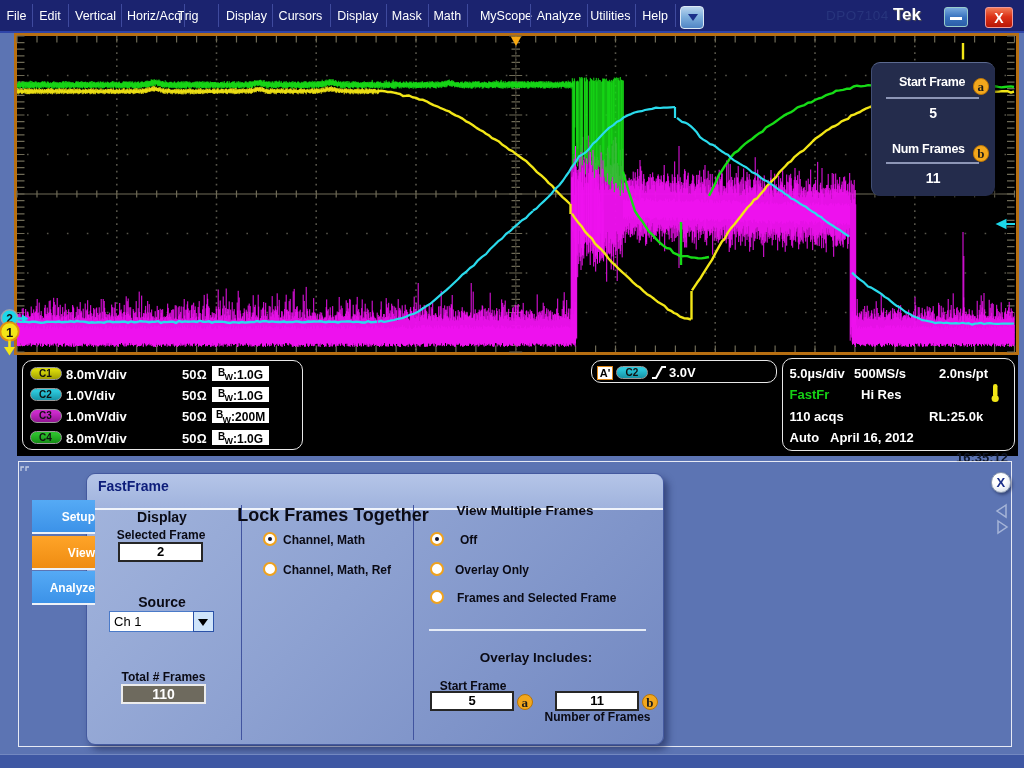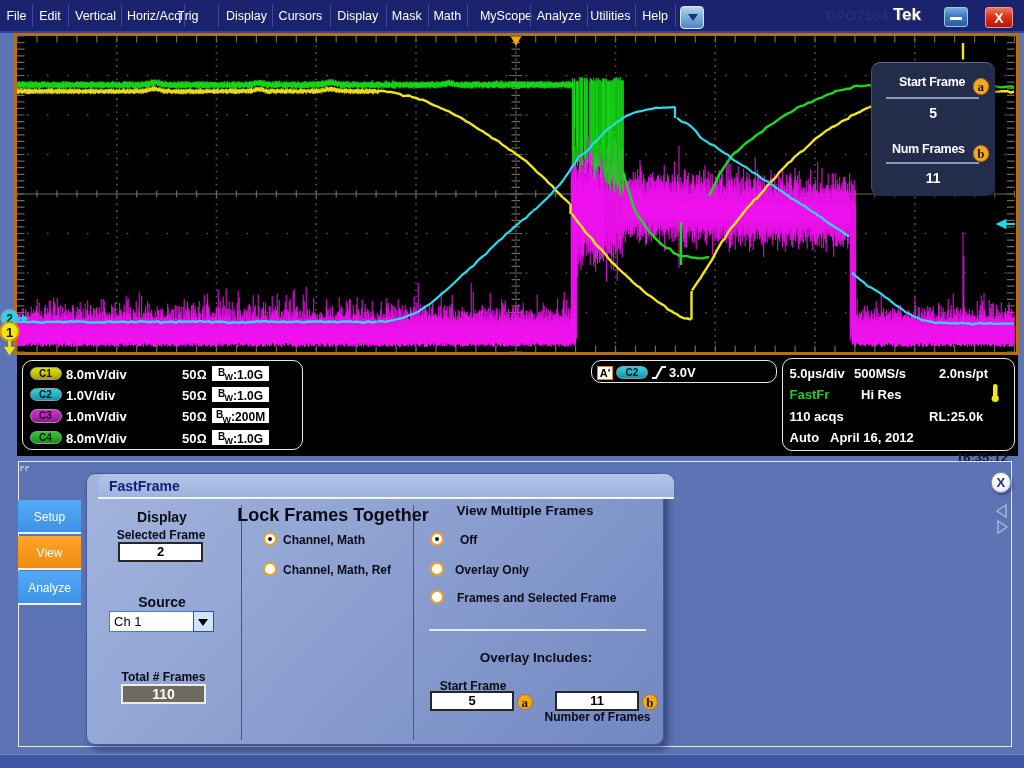--- a/index.html
+++ b/index.html
@@ -18,25 +18,25 @@
 .pill{position:absolute;width:32px;height:13.5px;border-radius:7px;border:1.5px solid #999;color:#101010;font-size:10px;font-weight:bold;text-align:center;line-height:11px}
 .rowt{position:absolute;color:#fff;font-size:13px;font-weight:bold}
 .bwbox{position:absolute;width:57px;height:15px;background:#fff;color:#000;font-size:12px;font-weight:bold;text-align:center;line-height:14px}
 .bwbox .bb{font-size:10px;vertical-align:2.5px}
 .bwbox .ww{font-size:9px;vertical-align:-2px;margin-left:-0.5px}
 
 #panelborder{position:absolute;left:18px;top:461px;width:994px;height:286px;border:1px solid rgba(255,255,255,.85)}
 #dlg{position:absolute;left:86px;top:473px;width:578px;height:272px;border-radius:9px;
  background:linear-gradient(133deg,#a3b5dd 0%,#8da1d1 45%,#7187c1 100%);
  border:1px solid #44599f;box-shadow:4px 5px 7px rgba(15,25,70,.5)}
-#dlgtitle{position:absolute;left:11px;top:0;width:100%;height:25px;border-radius:9px 9px 0 0;
+#dlgtitle{position:absolute;left:0;top:0;width:100%;height:36px;border-radius:9px 9px 0 0;
  background:linear-gradient(to bottom,#b5c5e8,#a0b3dd);border-bottom:2px solid #f0f4fb}
 #dlgtitle span{position:absolute;left:11px;top:4px;font-size:14px;font-weight:bold;color:#0d1d7a}
-.tab{position:absolute;left:18px;width:63px;height:34px;color:#fff;font-weight:normal;font-size:12px;
- text-align:center;line-height:34px;border-bottom:2px solid #eef2f8}
+.tab{position:absolute;left:32px;width:63px;height:34px;color:#fff;font-weight:bold;font-size:12px;
+ text-align:right;line-height:34px;border-bottom:2px solid #eef2f8}
 .vsep{position:absolute;top:505px;width:1px;height:235px;background:#41549f}
 .h1{position:absolute;font-size:14px;font-weight:bold;color:#0a0a14;transform:translateX(-50%)}
 .h2{position:absolute;font-size:12px;font-weight:bold;color:#0a0a14;transform:translateX(-50%)}
 .inp{position:absolute;background:#fff;color:#000;font-weight:bold;font-size:13px;text-align:center;
  border:2px solid #262626}
 .radio{position:absolute;width:14px;height:14px;border-radius:50%;background:#fff;border:2.5px solid #efa21e}
 .rdot{position:absolute;left:2.5px;top:2.5px;width:4px;height:4px;border-radius:50%;background:#10102a}
 .rlab{position:absolute;font-size:12px;font-weight:bold;color:#0a0a14}
 .badge{position:absolute;width:16.5px;height:16.5px;border-radius:50%;background:#f2a71c;border:1px solid #b87408;
  color:#1a1a1a;text-align:center;font-family:"Liberation Serif",serif;font-weight:bold;font-size:13px;line-height:16px}

